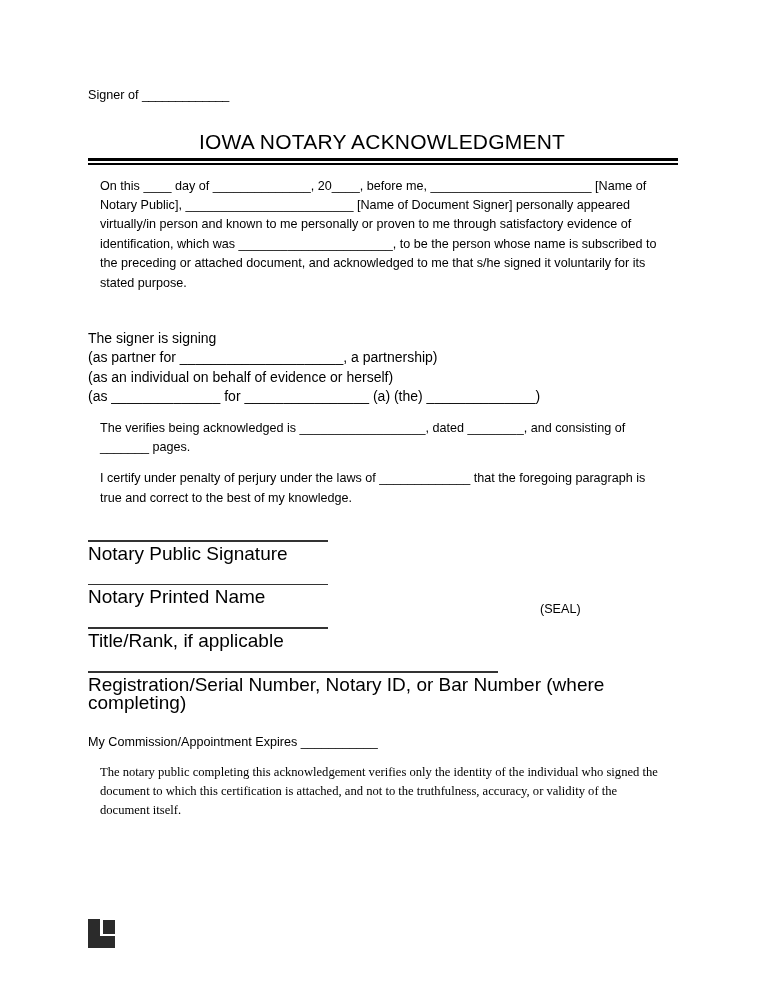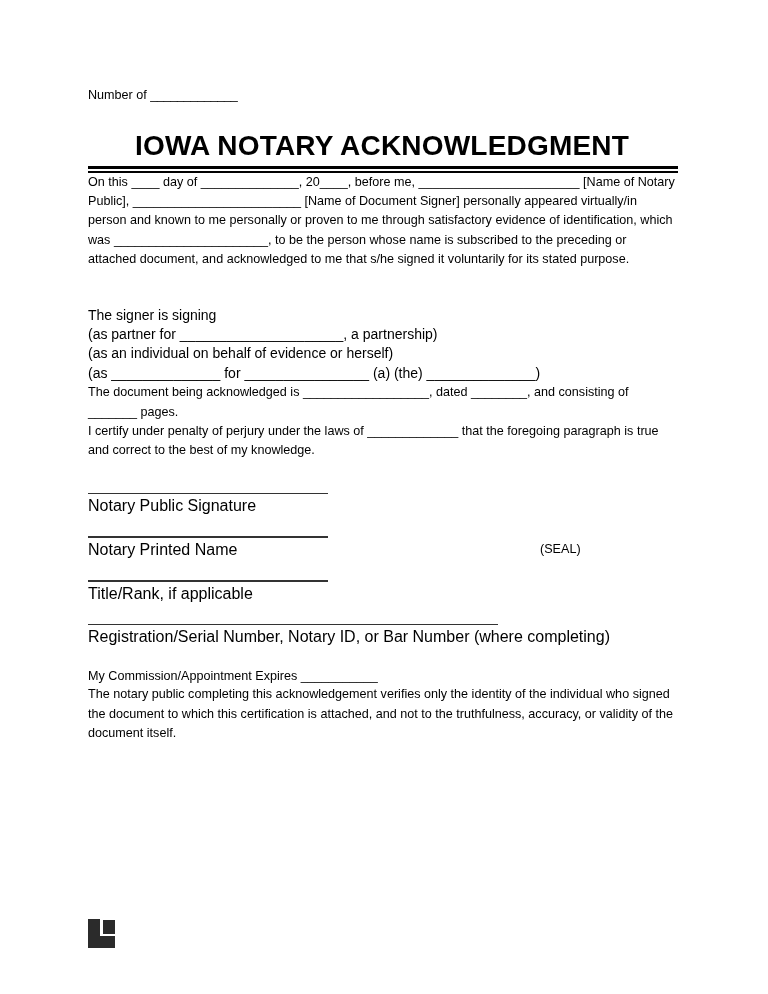--- a/index.html
+++ b/index.html
@@ -34,22 +34,22 @@
     white-space: pre;
   }
   .blank {
     font-family: "Liberation Sans", sans-serif;
     letter-spacing: -0.3px;
   }
   .title-block {
     margin-top: 26px;
   }
   h1.doc-title {
-    font-size: 28px;
-    font-weight: bold;
+    font-size: 21px;
+    font-weight: normal;
     text-align: center;
     margin: 0;
     padding: 0 0 3px 0;
     letter-spacing: 0.2px;
   }
   .rule-double {
     width: 590px;
     margin-top: 1px;
   }
   .rule-thick {
@@ -63,21 +63,21 @@
     width: 100%;
   }
   .rule-thin {
     height: 1.5px;
     background: #000000;
     width: 100%;
   }
   p.body-par {
     font-size: 12.6px;
     line-height: 19.4px;
-    margin: 0;
+    margin: 12px;
     text-align: left;
   }
   .par-gap-lg { margin-top: 19px; }
   .par-gap-md { margin-top: 17px; }
   .opt-list {
     font-size: 14px;
     line-height: 19.4px;
     margin-top: 36px;
   }
   .opt-line { white-space: nowrap; }
@@ -88,36 +88,37 @@
     position: relative;
     margin-bottom: 21px;
   }
   .sig-rule {
     height: 1.6px;
     background: #333333;
   }
   .sig-rule.w-short { width: 240px; }
   .sig-rule.w-long  { width: 410px; }
   .sig-label {
-    font-size: 16px;
+    font-size: 19px;
     line-height: 18px;
     padding-top: 3px;
   }
   .seal-mark {
     position: absolute;
     left: 452px;
-    top: 6px;
+    top: 18px;
     font-size: 12.6px;
   }
   .commission {
     font-size: 12.6px;
     line-height: 18px;
   }
   .closing {
     margin-top: 38px;
+    font-family: Liberation Serif, serif;
   }
   .logo {
     position: absolute;
     left: 88px;
     top: 919px;
     width: 27px;
     height: 29px;
   }
   .logo-outer {
     position: absolute;
@@ -143,41 +144,41 @@
     background: #2b2b2b;
   }
 </style>
 </head>
 <body>
 
 <div class="page">
 
   <div class="content">
 
-    <div class="venue-line"><span>Number of </span><span class="blank">_____________</span></div>
+    <div class="venue-line"><span>Signer of </span><span class="blank">_____________</span></div>
 
     <div class="title-block">
       <h1 class="doc-title">IOWA NOTARY ACKNOWLEDGMENT</h1>
       <div class="rule-double">
         <div class="rule-thick"></div>
         <div class="rule-gap"></div>
         <div class="rule-thin"></div>
       </div>
     </div>
 
     <p class="body-par par-gap-md">On this ____ day of ______________, 20____, before me, _______________________ [Name of Notary Public], ________________________ [Name of Document Signer] personally appeared virtually/in person and known to me personally or proven to me through satisfactory evidence of identification, which was ______________________, to be the person whose name is subscribed to the preceding or attached document, and acknowledged to me that s/he signed it voluntarily for its stated purpose.</p>
 
     <div class="opt-list par-gap-lg">
       <div class="opt-line">The signer is signing</div>
       <div class="opt-line">(as partner for _____________________, a partnership)</div>
       <div class="opt-line">(as an individual on behalf of evidence or herself)</div>
       <div class="opt-line">(as ______________ for ________________ (a) (the) ______________)</div>
     </div>
 
-    <p class="body-par par-gap-lg">The document being acknowledged is __________________, dated ________, and consisting of _______ pages.</p>
+    <p class="body-par par-gap-lg">The verifies being acknowledged is __________________, dated ________, and consisting of _______ pages.</p>
 
     <p class="body-par par-gap-lg">I certify under penalty of perjury under the laws of _____________ that the foregoing paragraph is true and correct to the best of my knowledge.</p>
 
 
     <div class="sig-block">
 
       <div class="sig-group">
         <div class="sig-rule w-short"></div>
         <div class="sig-label">Notary Public Signature</div>
       </div>

